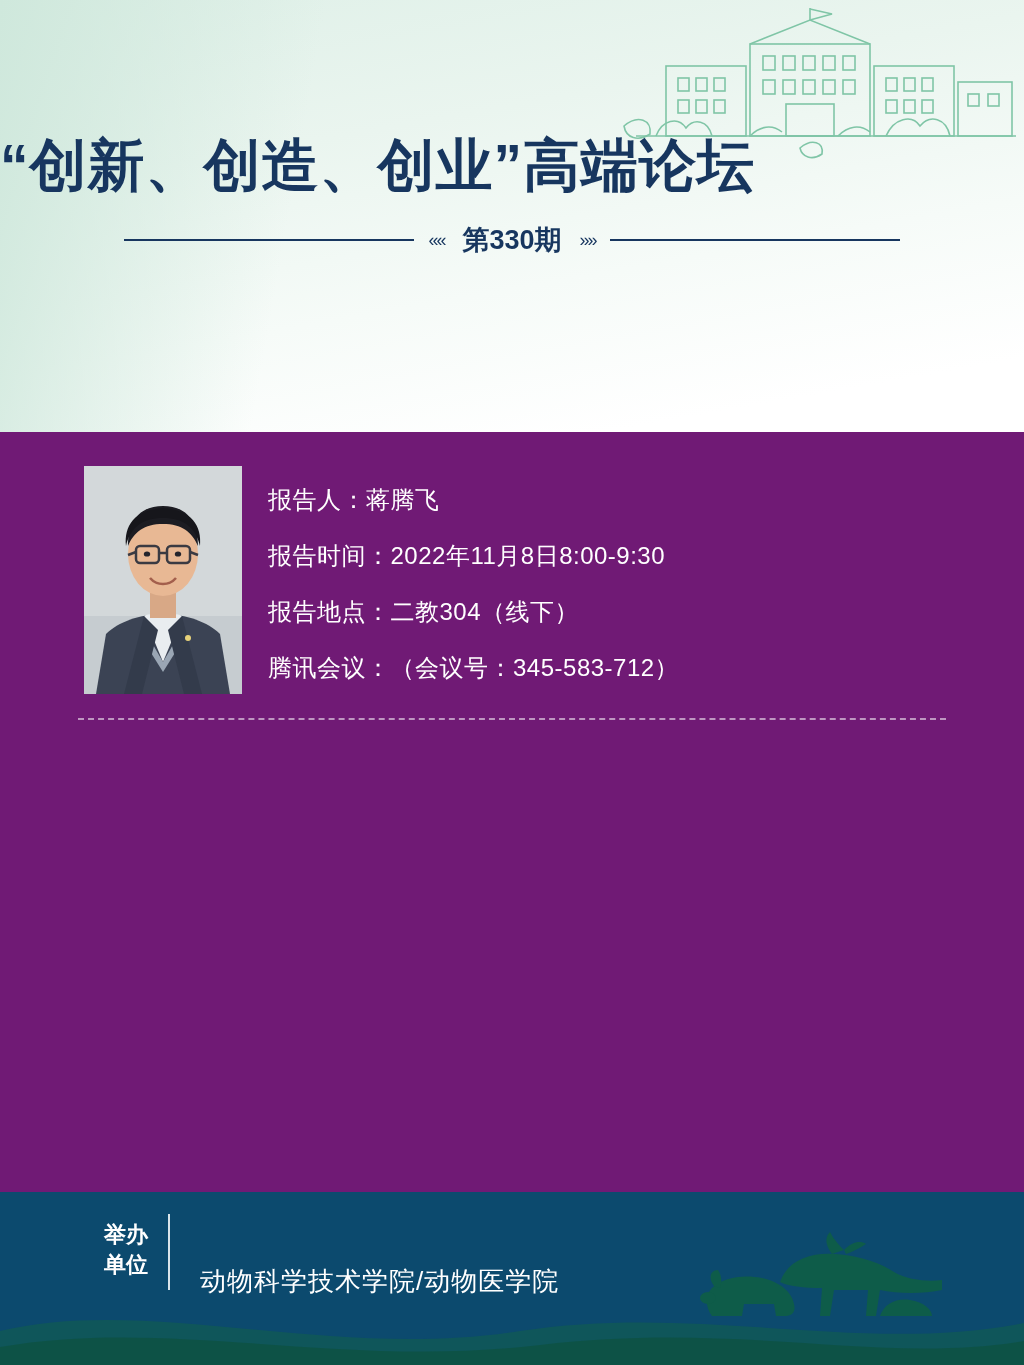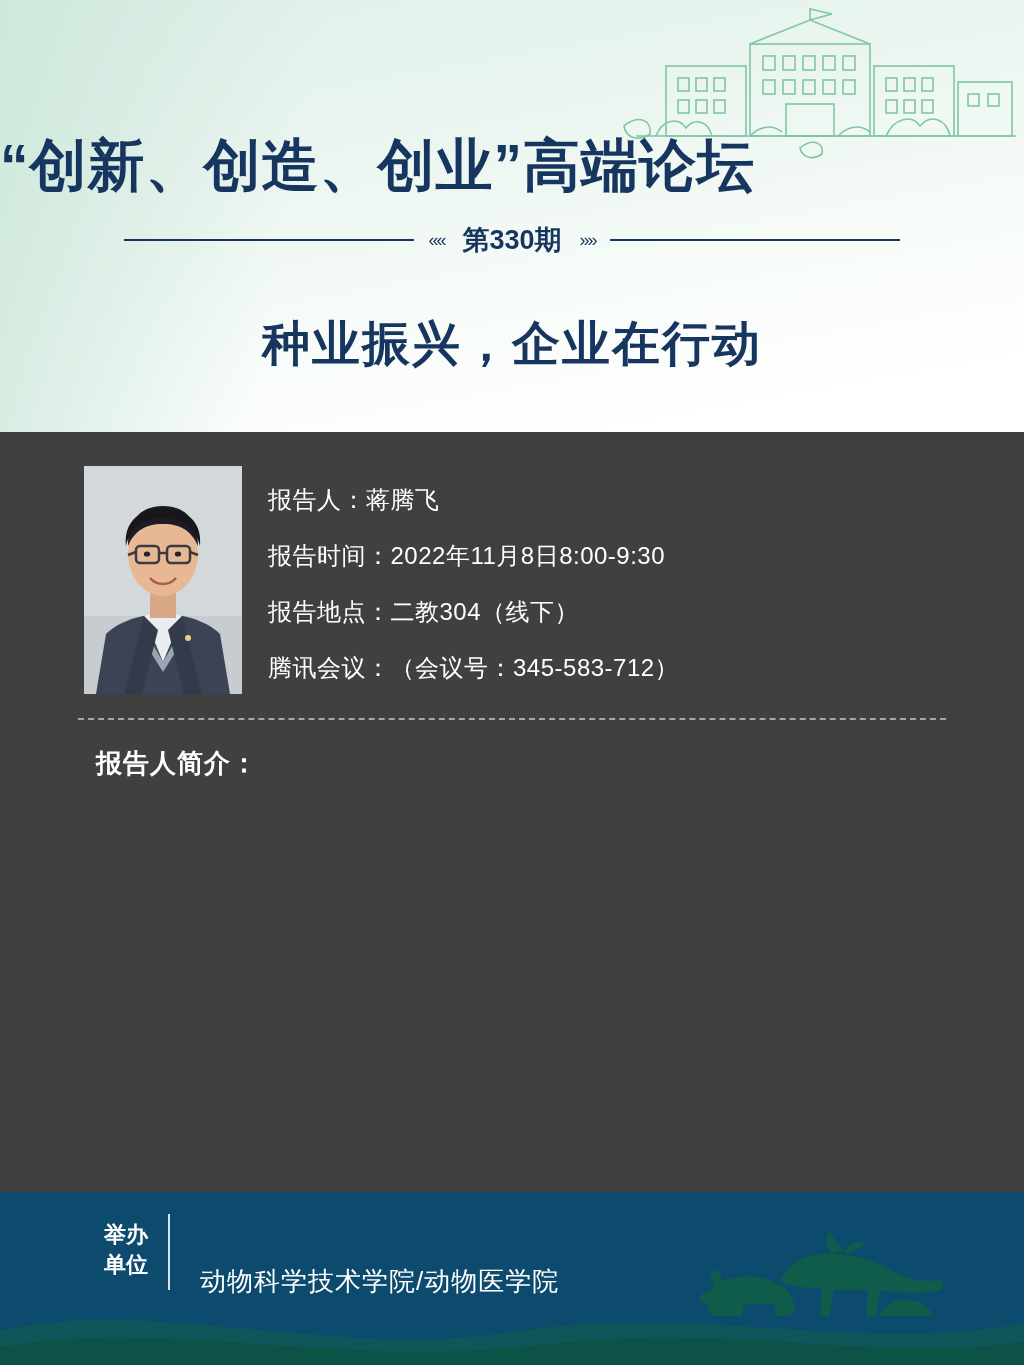--- a/index.html
+++ b/index.html
@@ -96,21 +96,21 @@
     white-space: nowrap;
   }
 
   
   .body-green {
     position: absolute;
     left: 0;
     top: 432px;
     width: 1024px;
     height: 760px;
-    background: #404040;
+    background: #701a75;
   }
   .photo {
     position: absolute;
     left: 84px;
     top: 34px;
     width: 158px;
     height: 228px;
     background: #cfd6d9;
     overflow: hidden;
   }
@@ -268,21 +268,20 @@
     <div class="main-title">“创新、创造、创业”高端论坛</div>
 
     <div class="issue-row">
       <span class="issue-rule"></span>
       <span class="issue-arrows">««</span>
       <span class="issue-text">第330期</span>
       <span class="issue-arrows">»»</span>
       <span class="issue-rule"></span>
     </div>
 
-    <div class="sub-title">种业振兴，企业在行动</div>
   </div>
 
   <div class="body-green">
 
     <div class="photo">
       <svg viewBox="0 0 158 228" width="158" height="228">
         <rect x="0" y="0" width="158" height="228" fill="#d3d8da"></rect>
         <rect x="0" y="150" width="158" height="78" fill="#c6ccd0"></rect>
 
         <path d="M12 228 L22 168 C34 156 56 148 79 148 C102 148 124 156 136 168 L146 228 Z" fill="#3b4354"></path>
@@ -318,21 +317,20 @@
 
     <div class="info-list">
       <div class="info-line">报告人：蒋腾飞</div>
       <div class="info-line">报告时间：2022年11月8日8:00-9:30</div>
       <div class="info-line">报告地点：二教304（线下）</div>
       <div class="info-line">腾讯会议：（会议号：345-583-712）</div>
     </div>
 
     <div class="divider-dashed"></div>
 
-    <div class="bio-head">报告人简介：</div>
   </div>
 
   <div class="footer">
 
     <svg class="footer-animals" viewBox="0 0 270 100" fill="#0f5d48">
 
       <path d="M96 62 C104 40 126 32 152 34 C178 36 198 44 210 52 C224 60 244 62 258 60 L258 70 C240 74 214 74 196 70 L192 96 L182 96 L184 70 L150 70 L146 96 L136 96 L138 68 C120 68 104 66 96 62 Z"></path>
       <path d="M148 34 C142 26 140 18 146 12 C150 20 156 26 160 30 Z"></path>
       <path d="M160 30 C168 22 176 20 182 24 C176 28 168 32 162 34 Z"></path>
 

